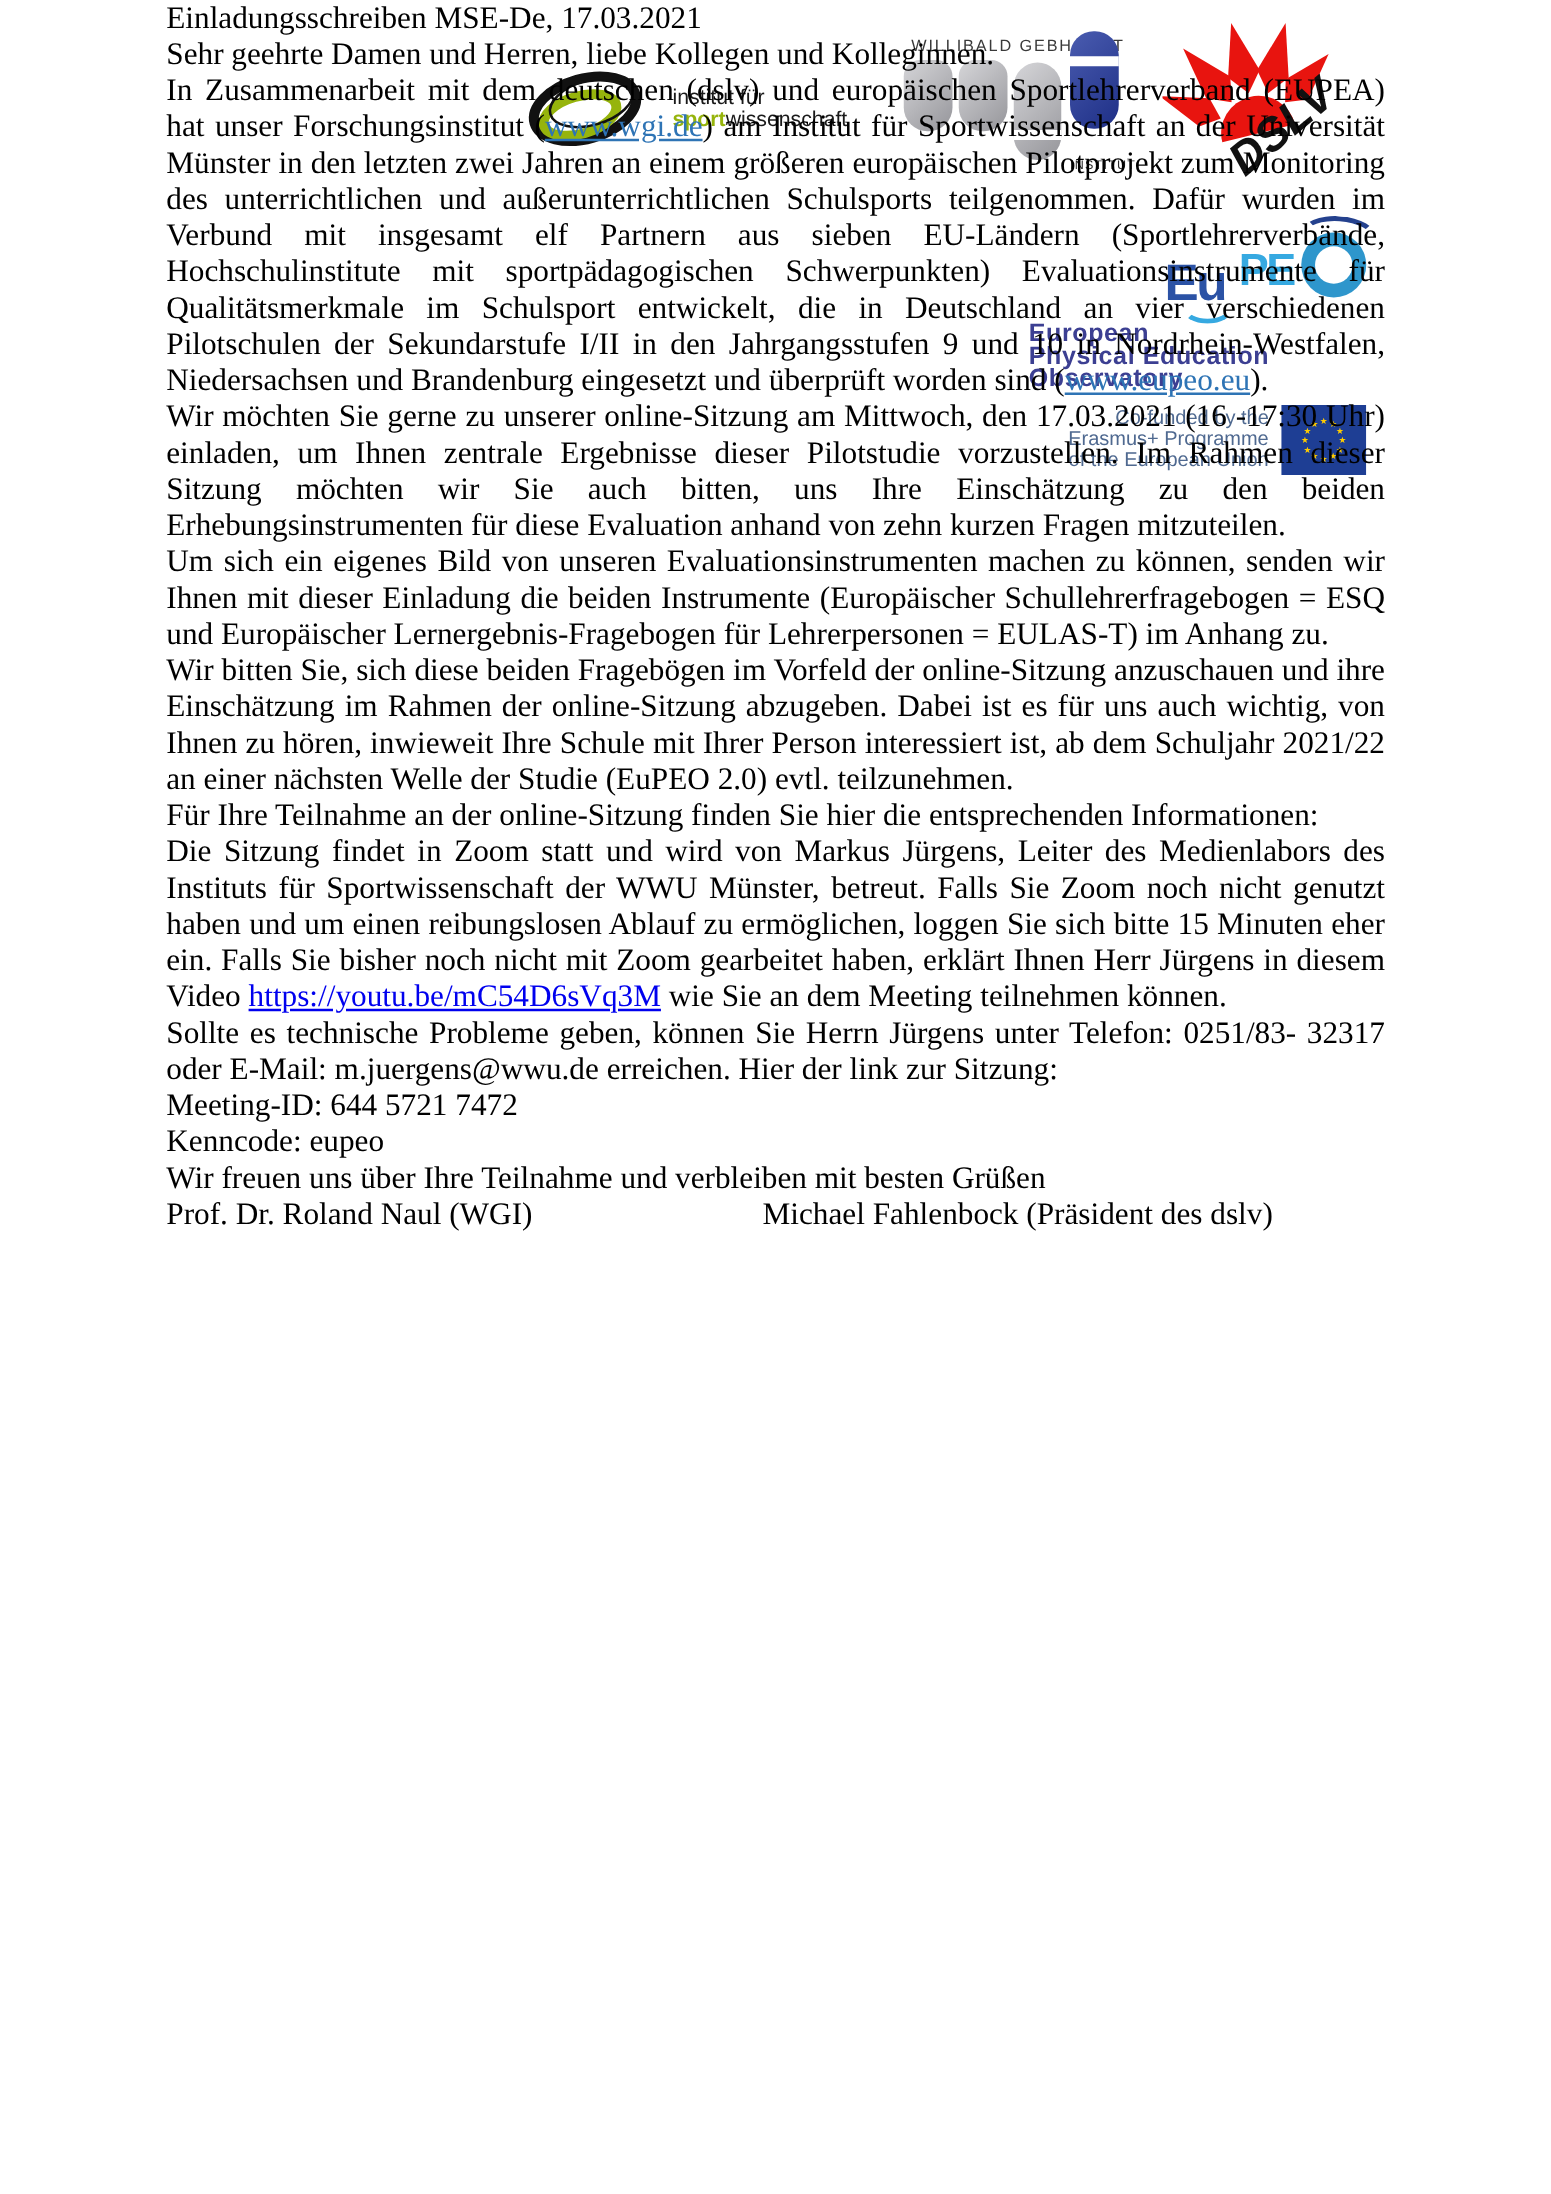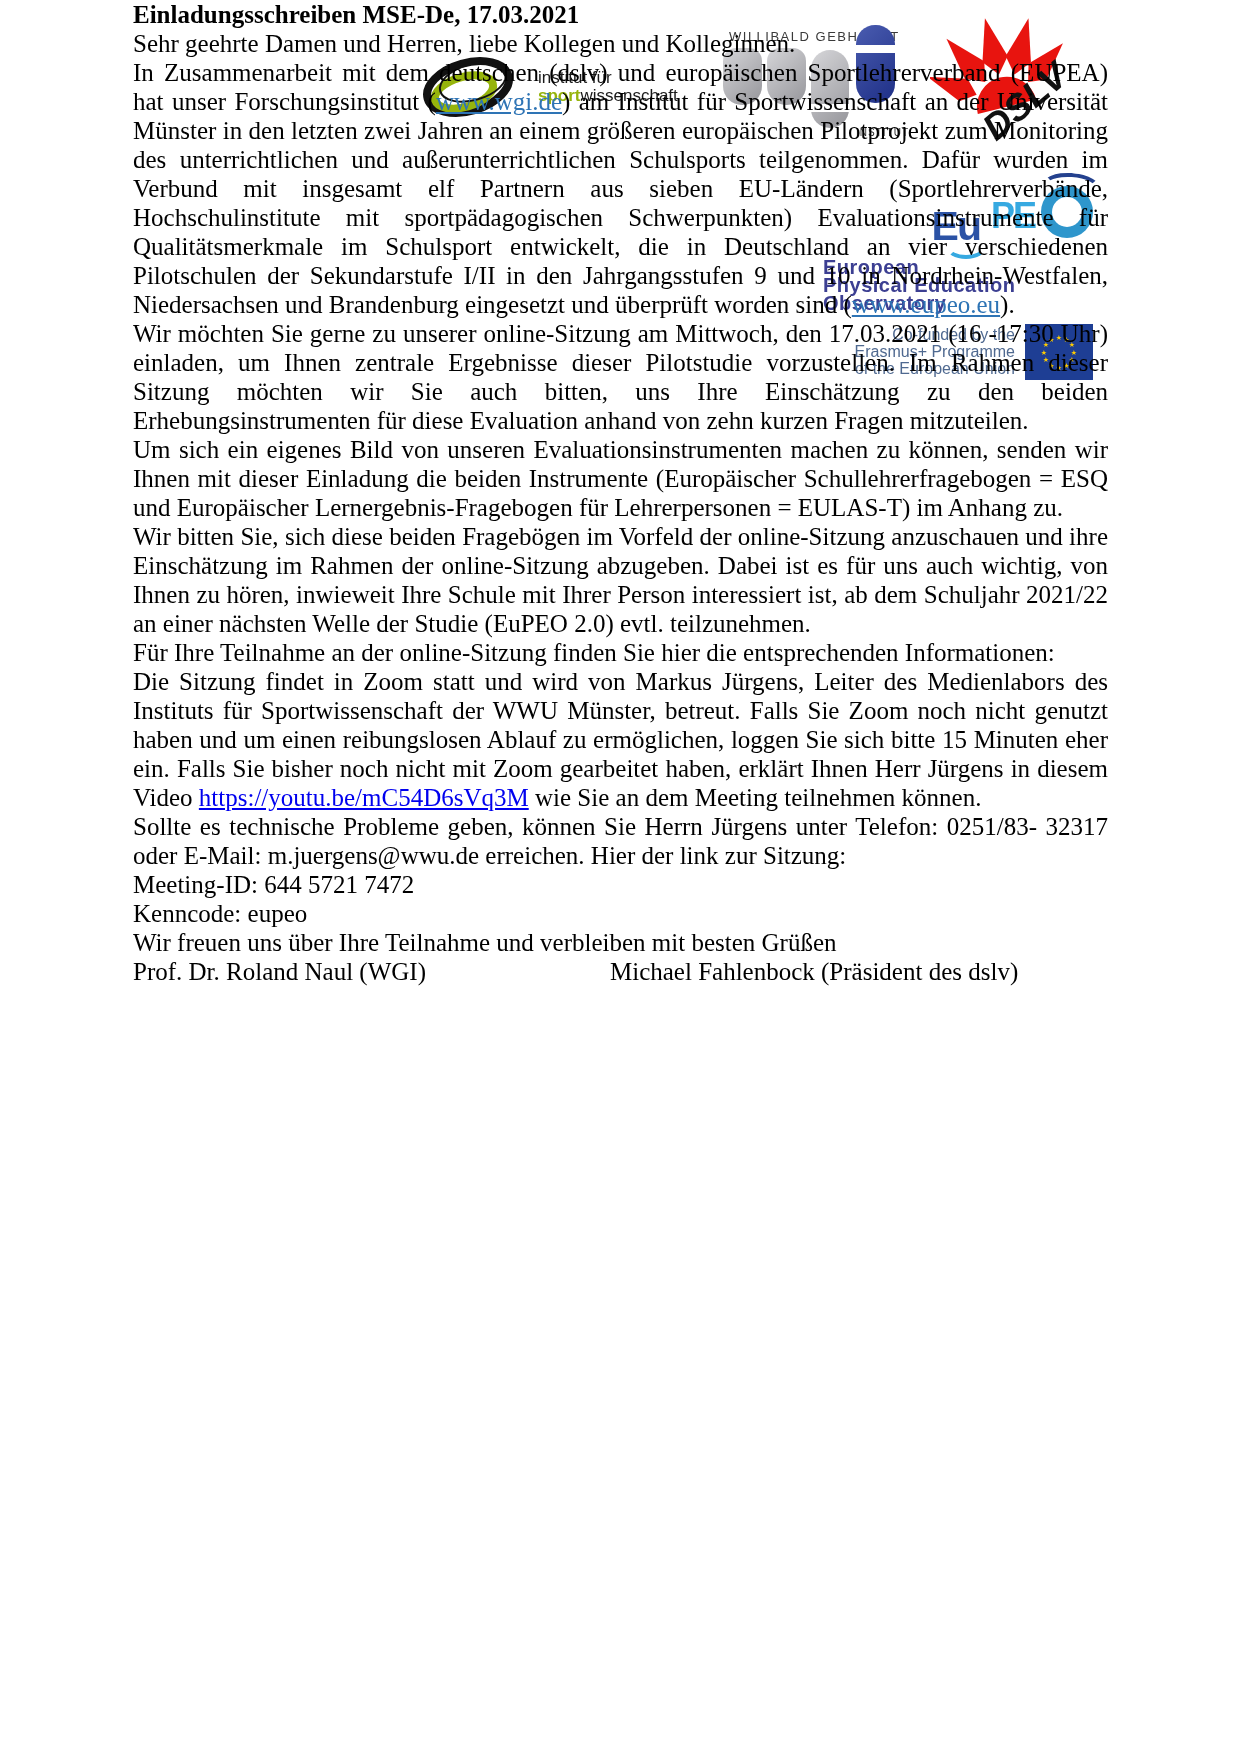--- a/index.html
+++ b/index.html
@@ -58,21 +58,21 @@
   .eye-brow{position:absolute;top:-13px;left:0;width:52px;height:22px;border:4px solid transparent;
             border-top:4px solid #24418e;border-radius:50%;transform:rotate(4deg);}
   .eupeo-name{margin-top:14px;color:#3c3f92;font-weight:bold;
               font-size:20px;line-height:18px;letter-spacing:0.5px;}
   .eupeo-funding{margin-top:12px;display:flex;justify-content:flex-end;align-items:flex-start;gap:10px;}
   .cofunded{text-align:right;color:#4f6990;font-size:16px;line-height:17px;padding-top:2px;}
 
   
   .letter{position:absolute;left:133px;top:0;width:975px;font-size:25px;line-height:29px;}
   .letter p{margin:0;}
-  .subject{margin-top:188px;font-weight:bold;}
+  .subject{margin-top:188px;}
   .salutation{margin-top:68px;}
   .para{text-align:justify;}
   .mt-first{margin-top:56px;}
   .mt{margin-top:17px;}
   .mt-p7{margin-top:24px;}
   .mt-zl{margin-top:22px;}
   .mt-meet{margin-top:29px;}
   .mt-kenn{margin-top:28px;}
   .mt-close{margin-top:71px;}
   .sig-row{display:flex;}

